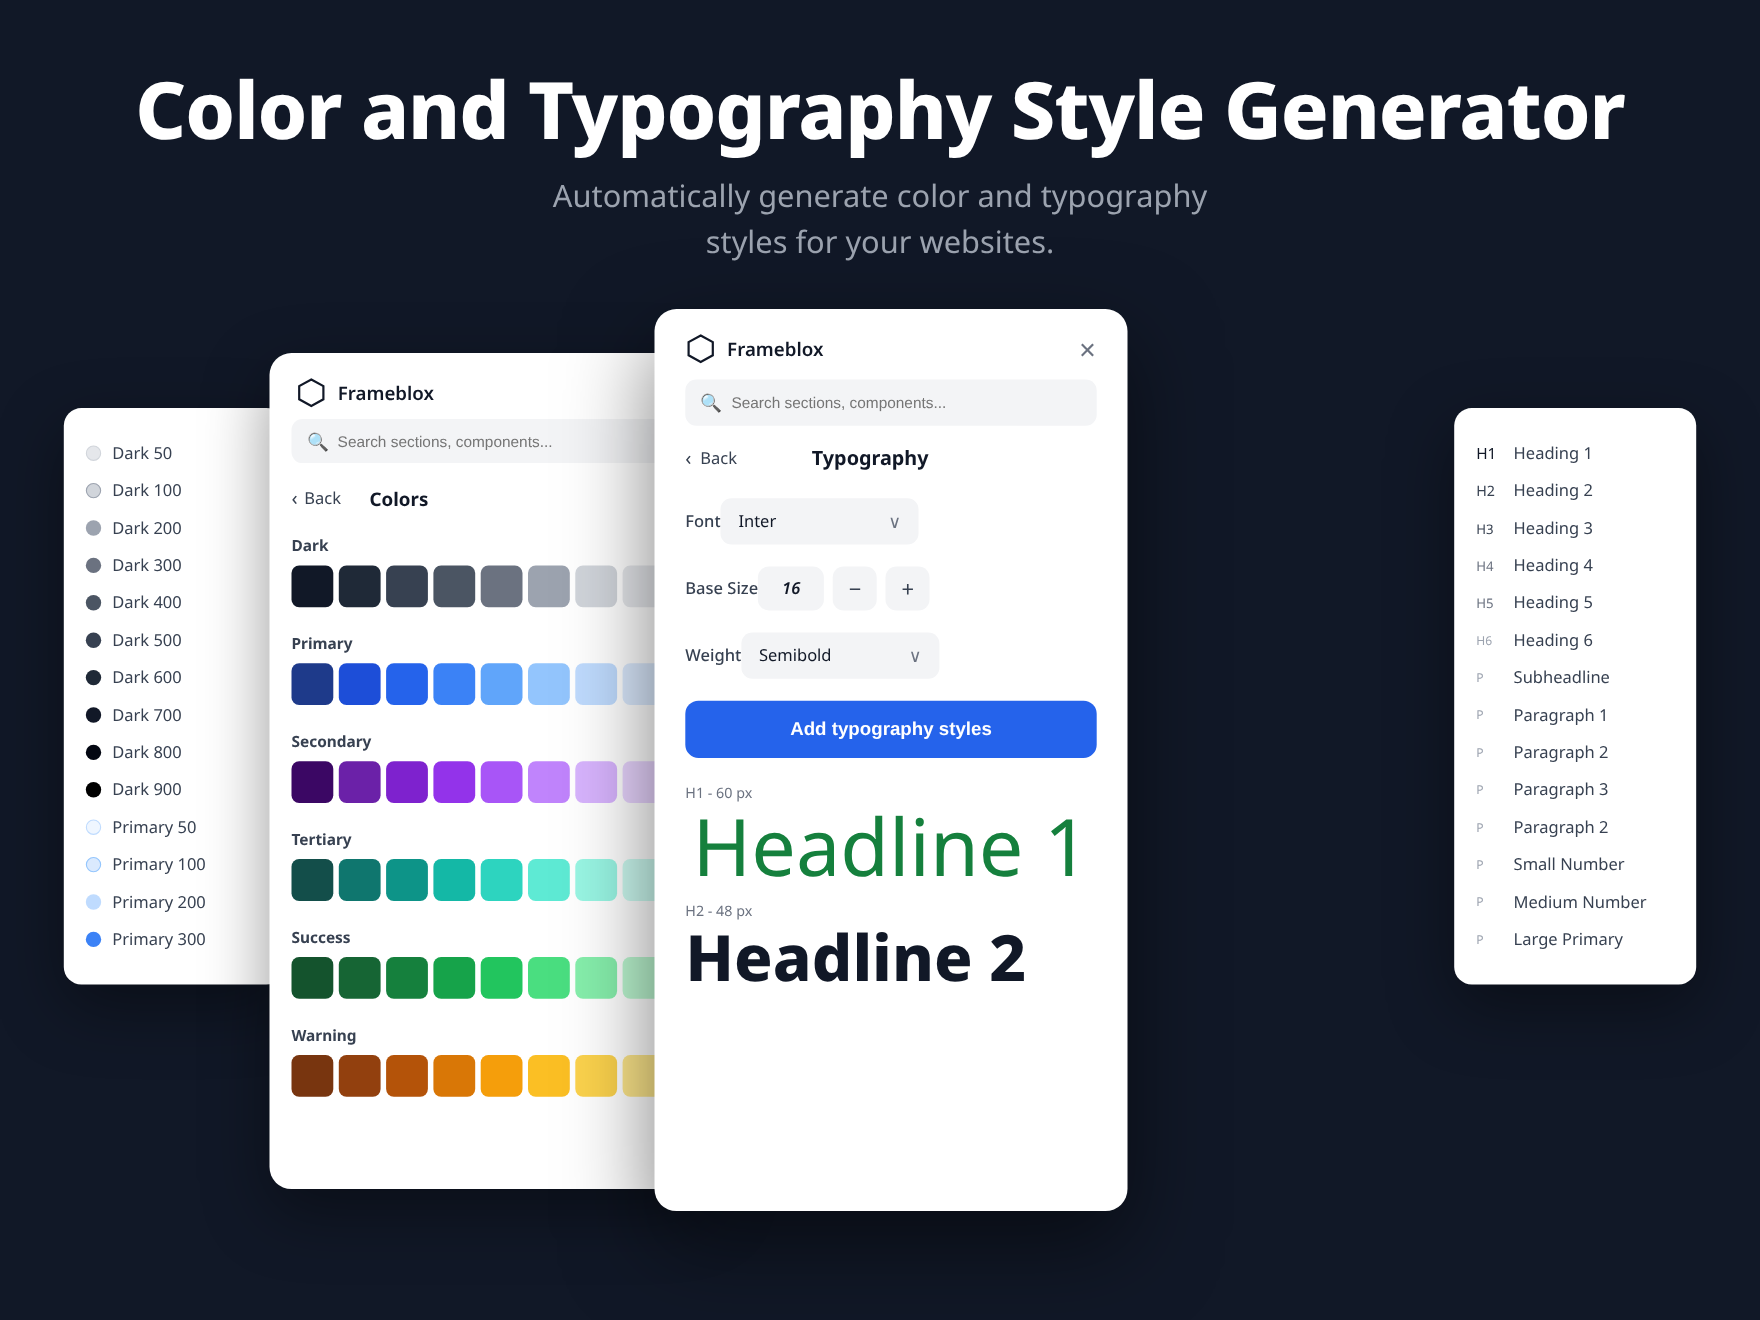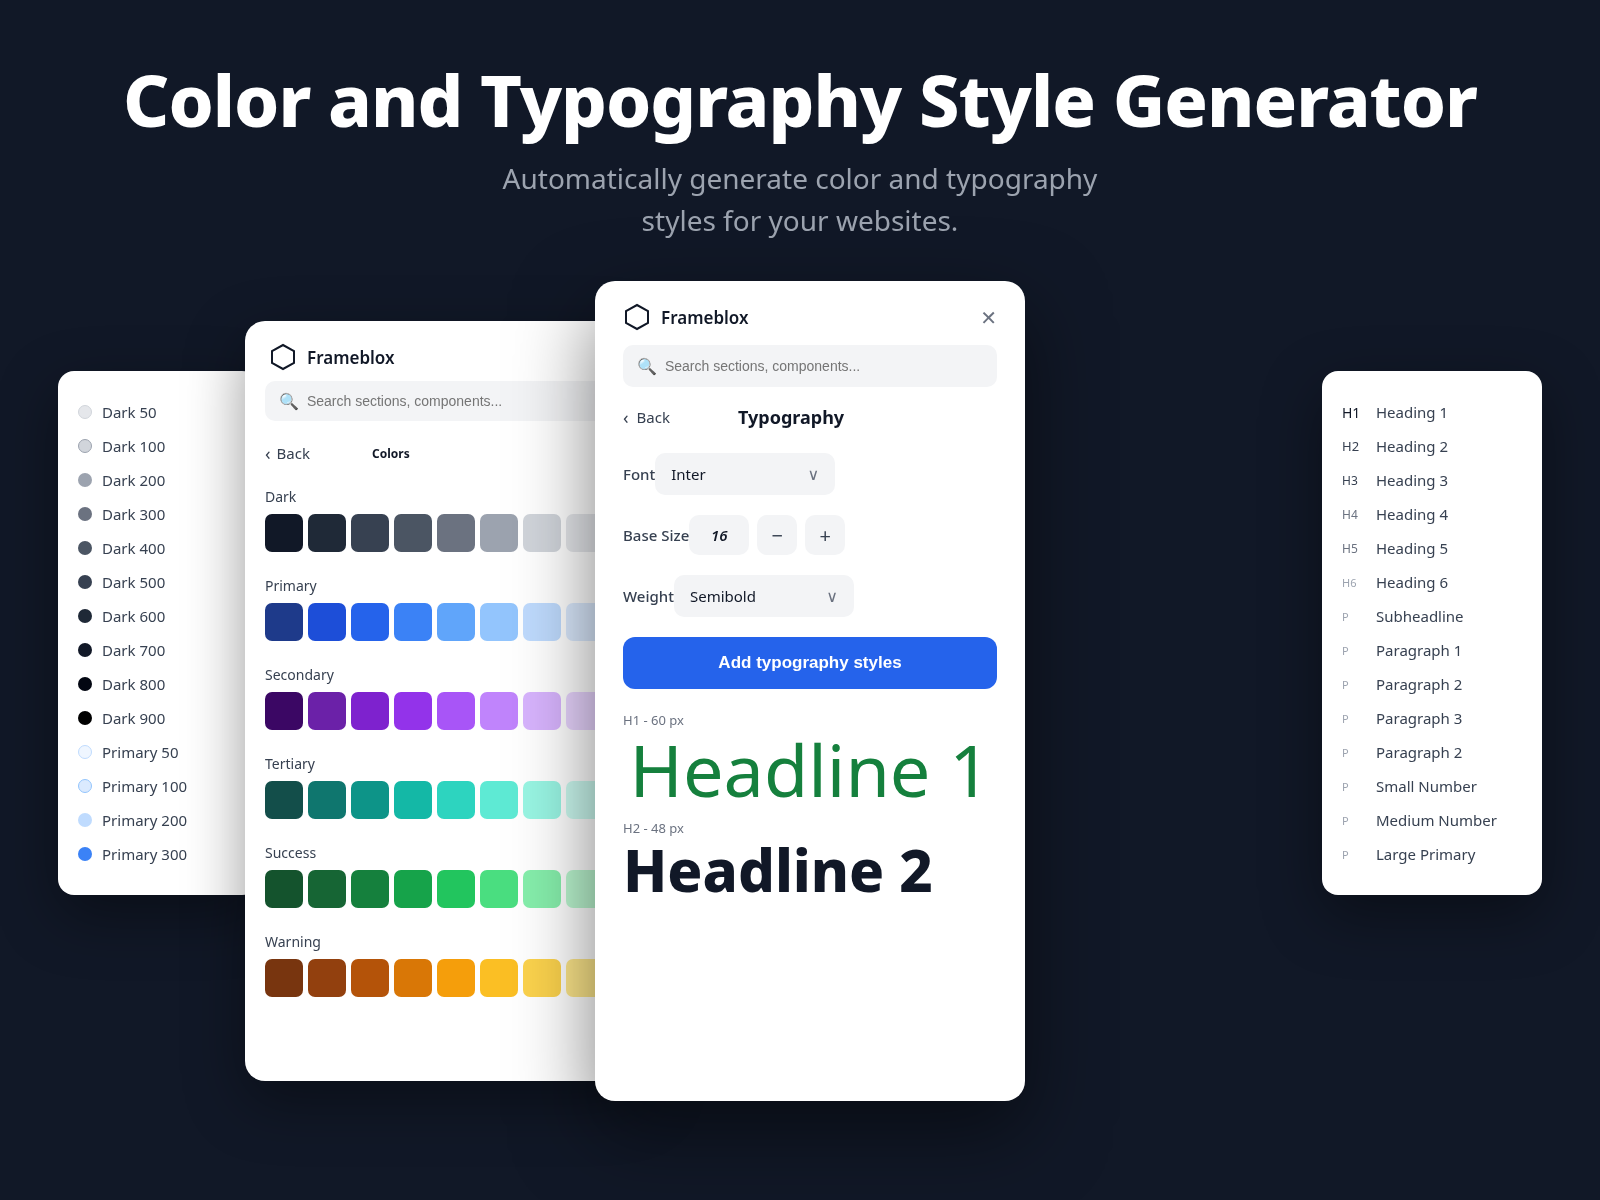--- a/index.html
+++ b/index.html
@@ -114,31 +114,31 @@
     }
     .back-nav .back-arrow {
       font-size: 18px;
       color: #374151;
     }
     .back-nav .back-text {
       font-size: 15px;
       color: #374151;
     }
     .back-nav .section-title {
-      font-size: 12px;
+      font-size: 17px;
       font-weight: 700;
       color: #111827;
-      margin-left: 56px;
+      margin-left: 20px;
     }
     .color-section {
       padding: 6px 20px;
     }
     .color-section-label {
       font-size: 14px;
-      font-weight: 400;
+      font-weight: 700;
       color: #374151;
       margin-bottom: 8px;
     }
     .color-swatches {
       display: flex;
       gap: 5px;
       margin-bottom: 12px;
       flex-wrap: nowrap;
     }
     .swatch {

